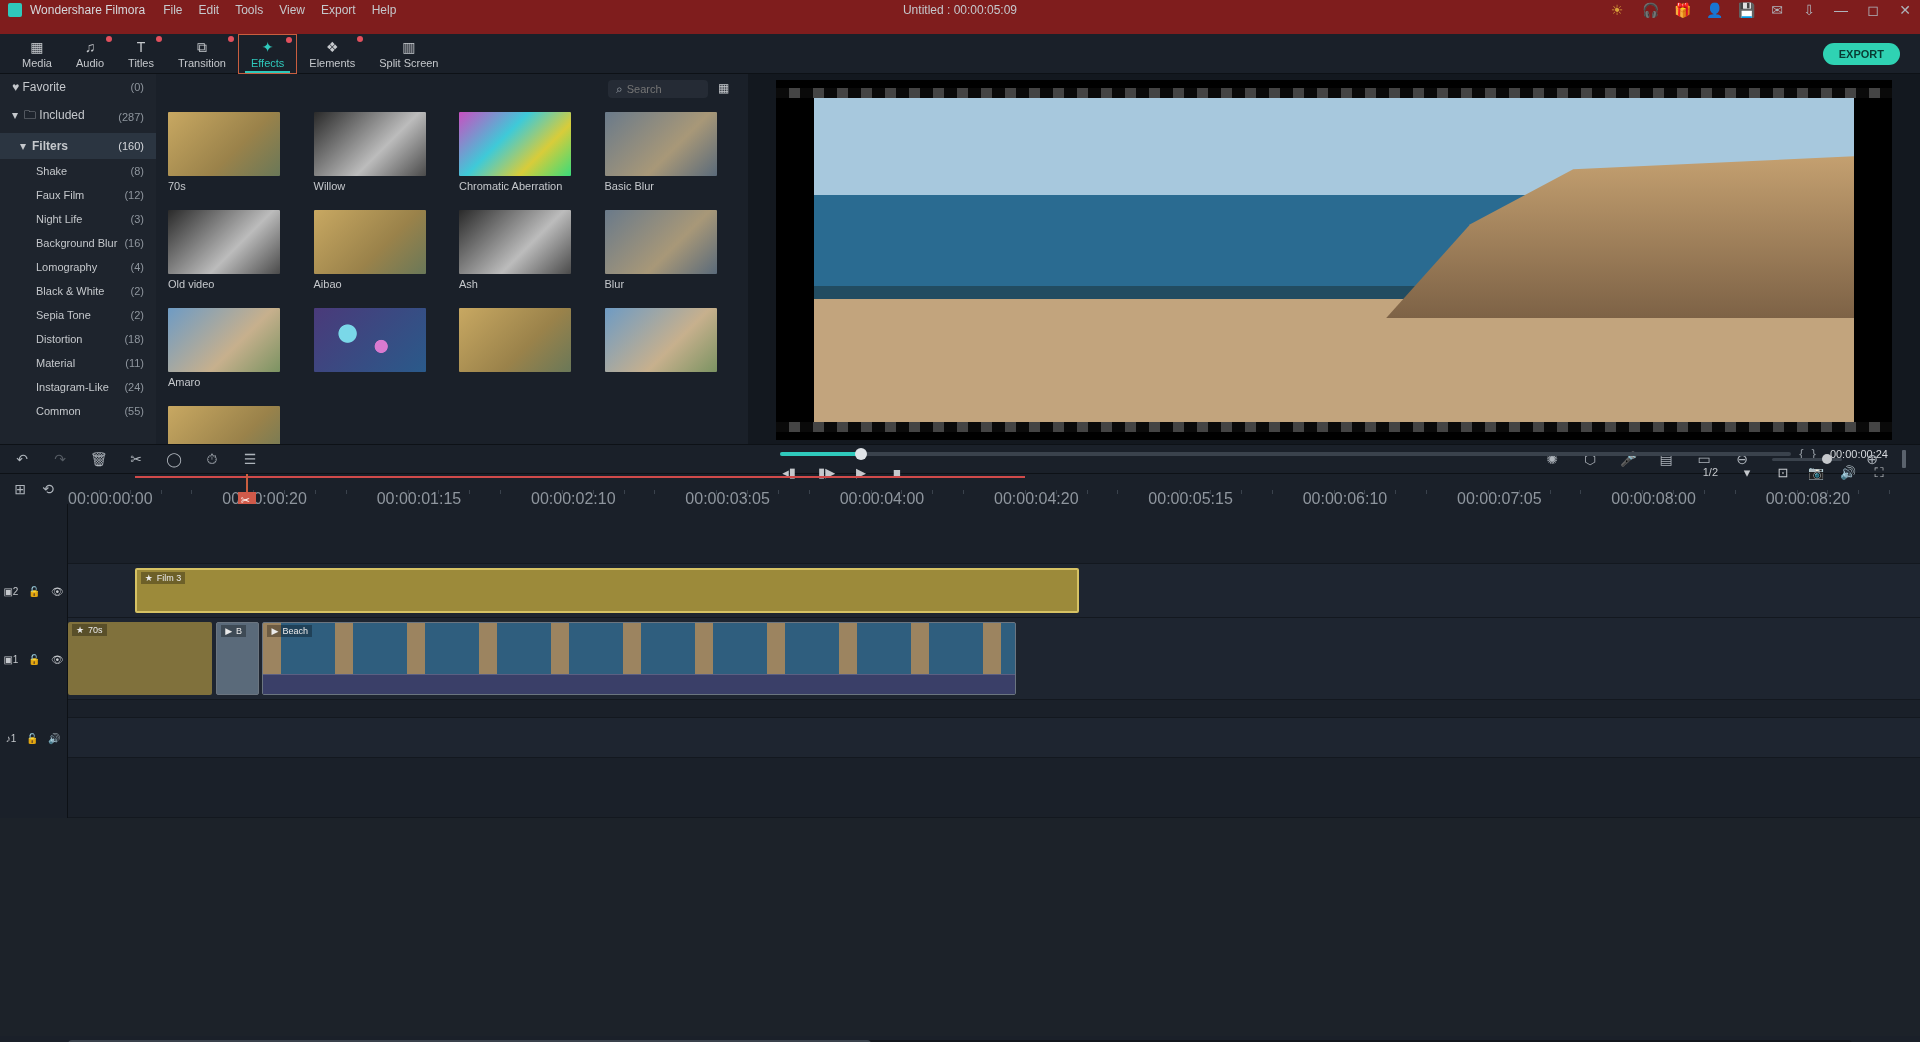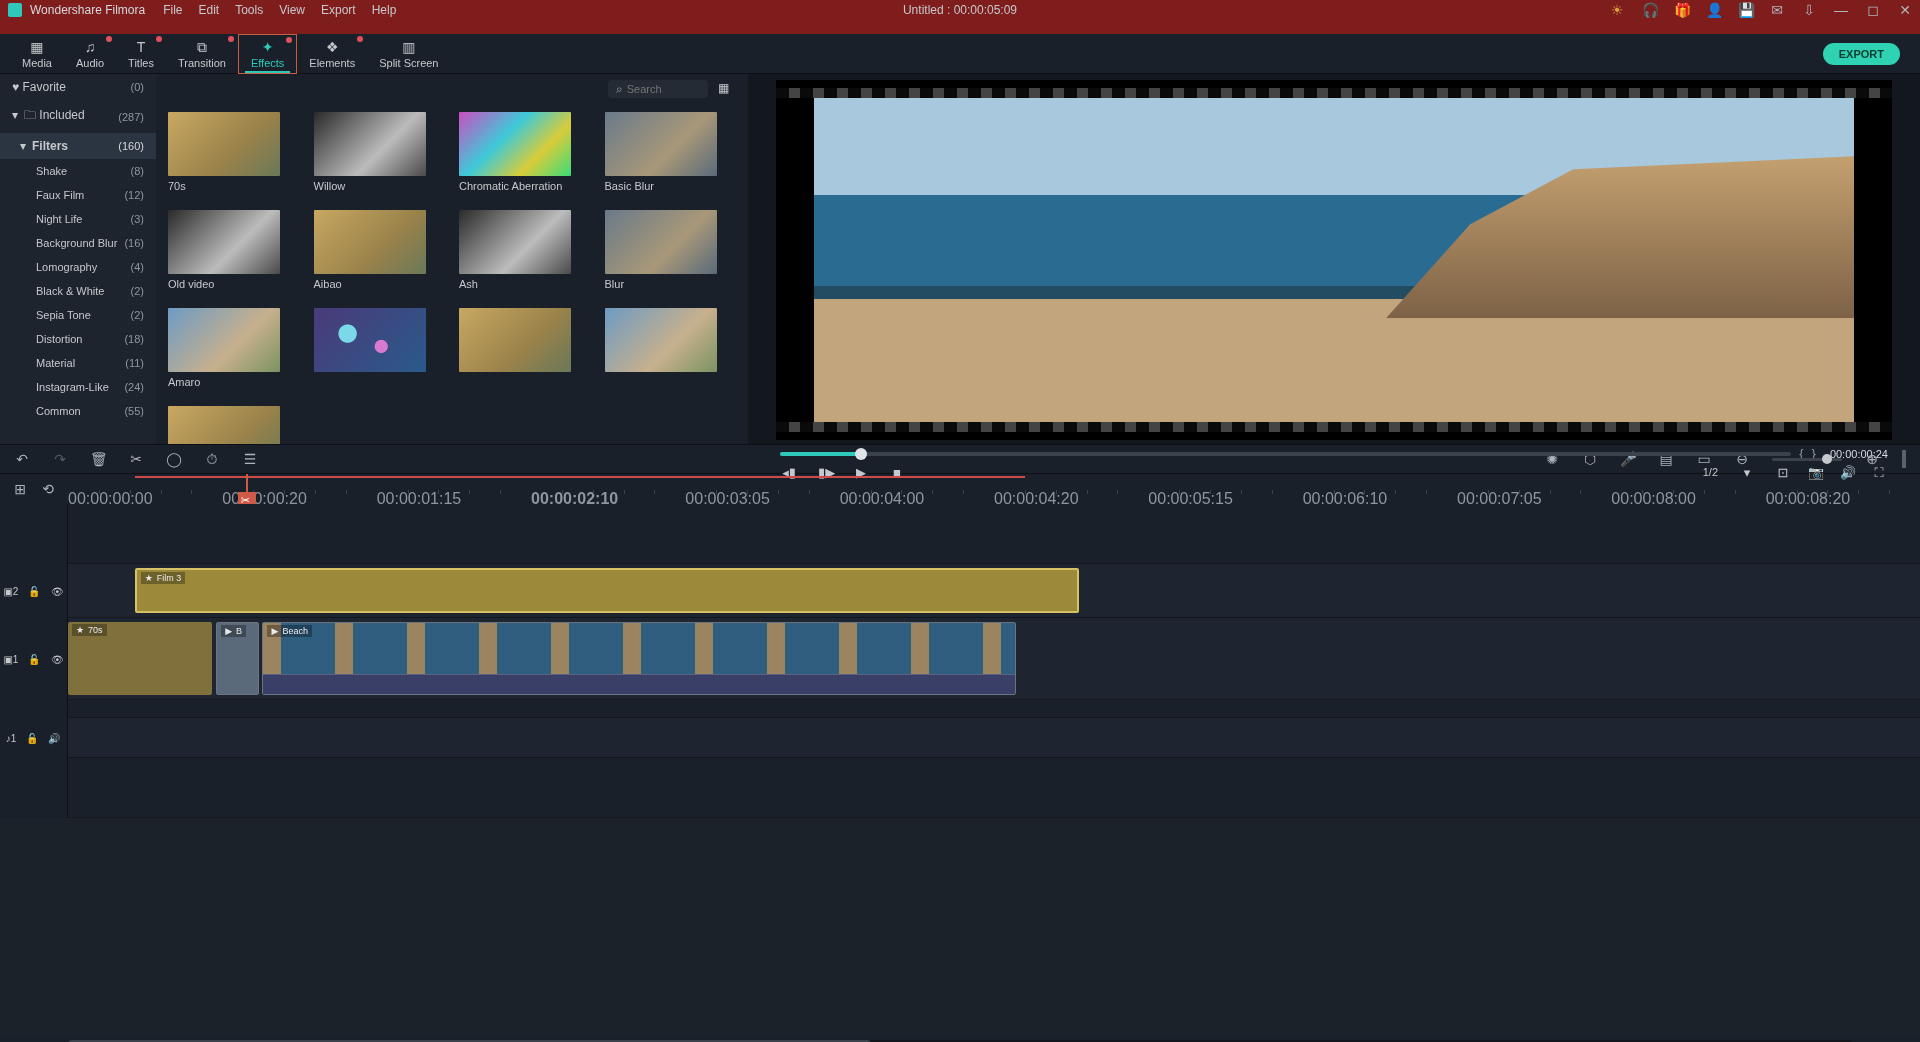--- a/index.html
+++ b/index.html
@@ -389,21 +389,21 @@
         <div class="tick" style="left: 8.33333%;">00:00:00:20</div>
         <div class="minor" style="left: 10%;"></div>
         <div class="minor" style="left: 11.6667%;"></div>
         <div class="minor" style="left: 13.3333%;"></div>
         <div class="minor" style="left: 15%;"></div>
         <div class="tick" style="left: 16.6667%;">00:00:01:15</div>
         <div class="minor" style="left: 18.3333%;"></div>
         <div class="minor" style="left: 20%;"></div>
         <div class="minor" style="left: 21.6667%;"></div>
         <div class="minor" style="left: 23.3333%;"></div>
-        <div class="tick" style="left: 25%; font-weight: bold;">00:00:02:10</div>
+        <div class="tick" style="left: 25%;">00:00:02:10</div>
         <div class="minor" style="left: 26.6667%;"></div>
         <div class="minor" style="left: 28.3333%;"></div>
         <div class="minor" style="left: 30%;"></div>
         <div class="minor" style="left: 31.6667%;"></div>
         <div class="tick" style="left: 33.3333%;">00:00:03:05</div>
         <div class="minor" style="left: 35%;"></div>
         <div class="minor" style="left: 36.6667%;"></div>
         <div class="minor" style="left: 38.3333%;"></div>
         <div class="minor" style="left: 40%;"></div>
         <div class="tick" style="left: 41.6667%;">00:00:04:00</div>

